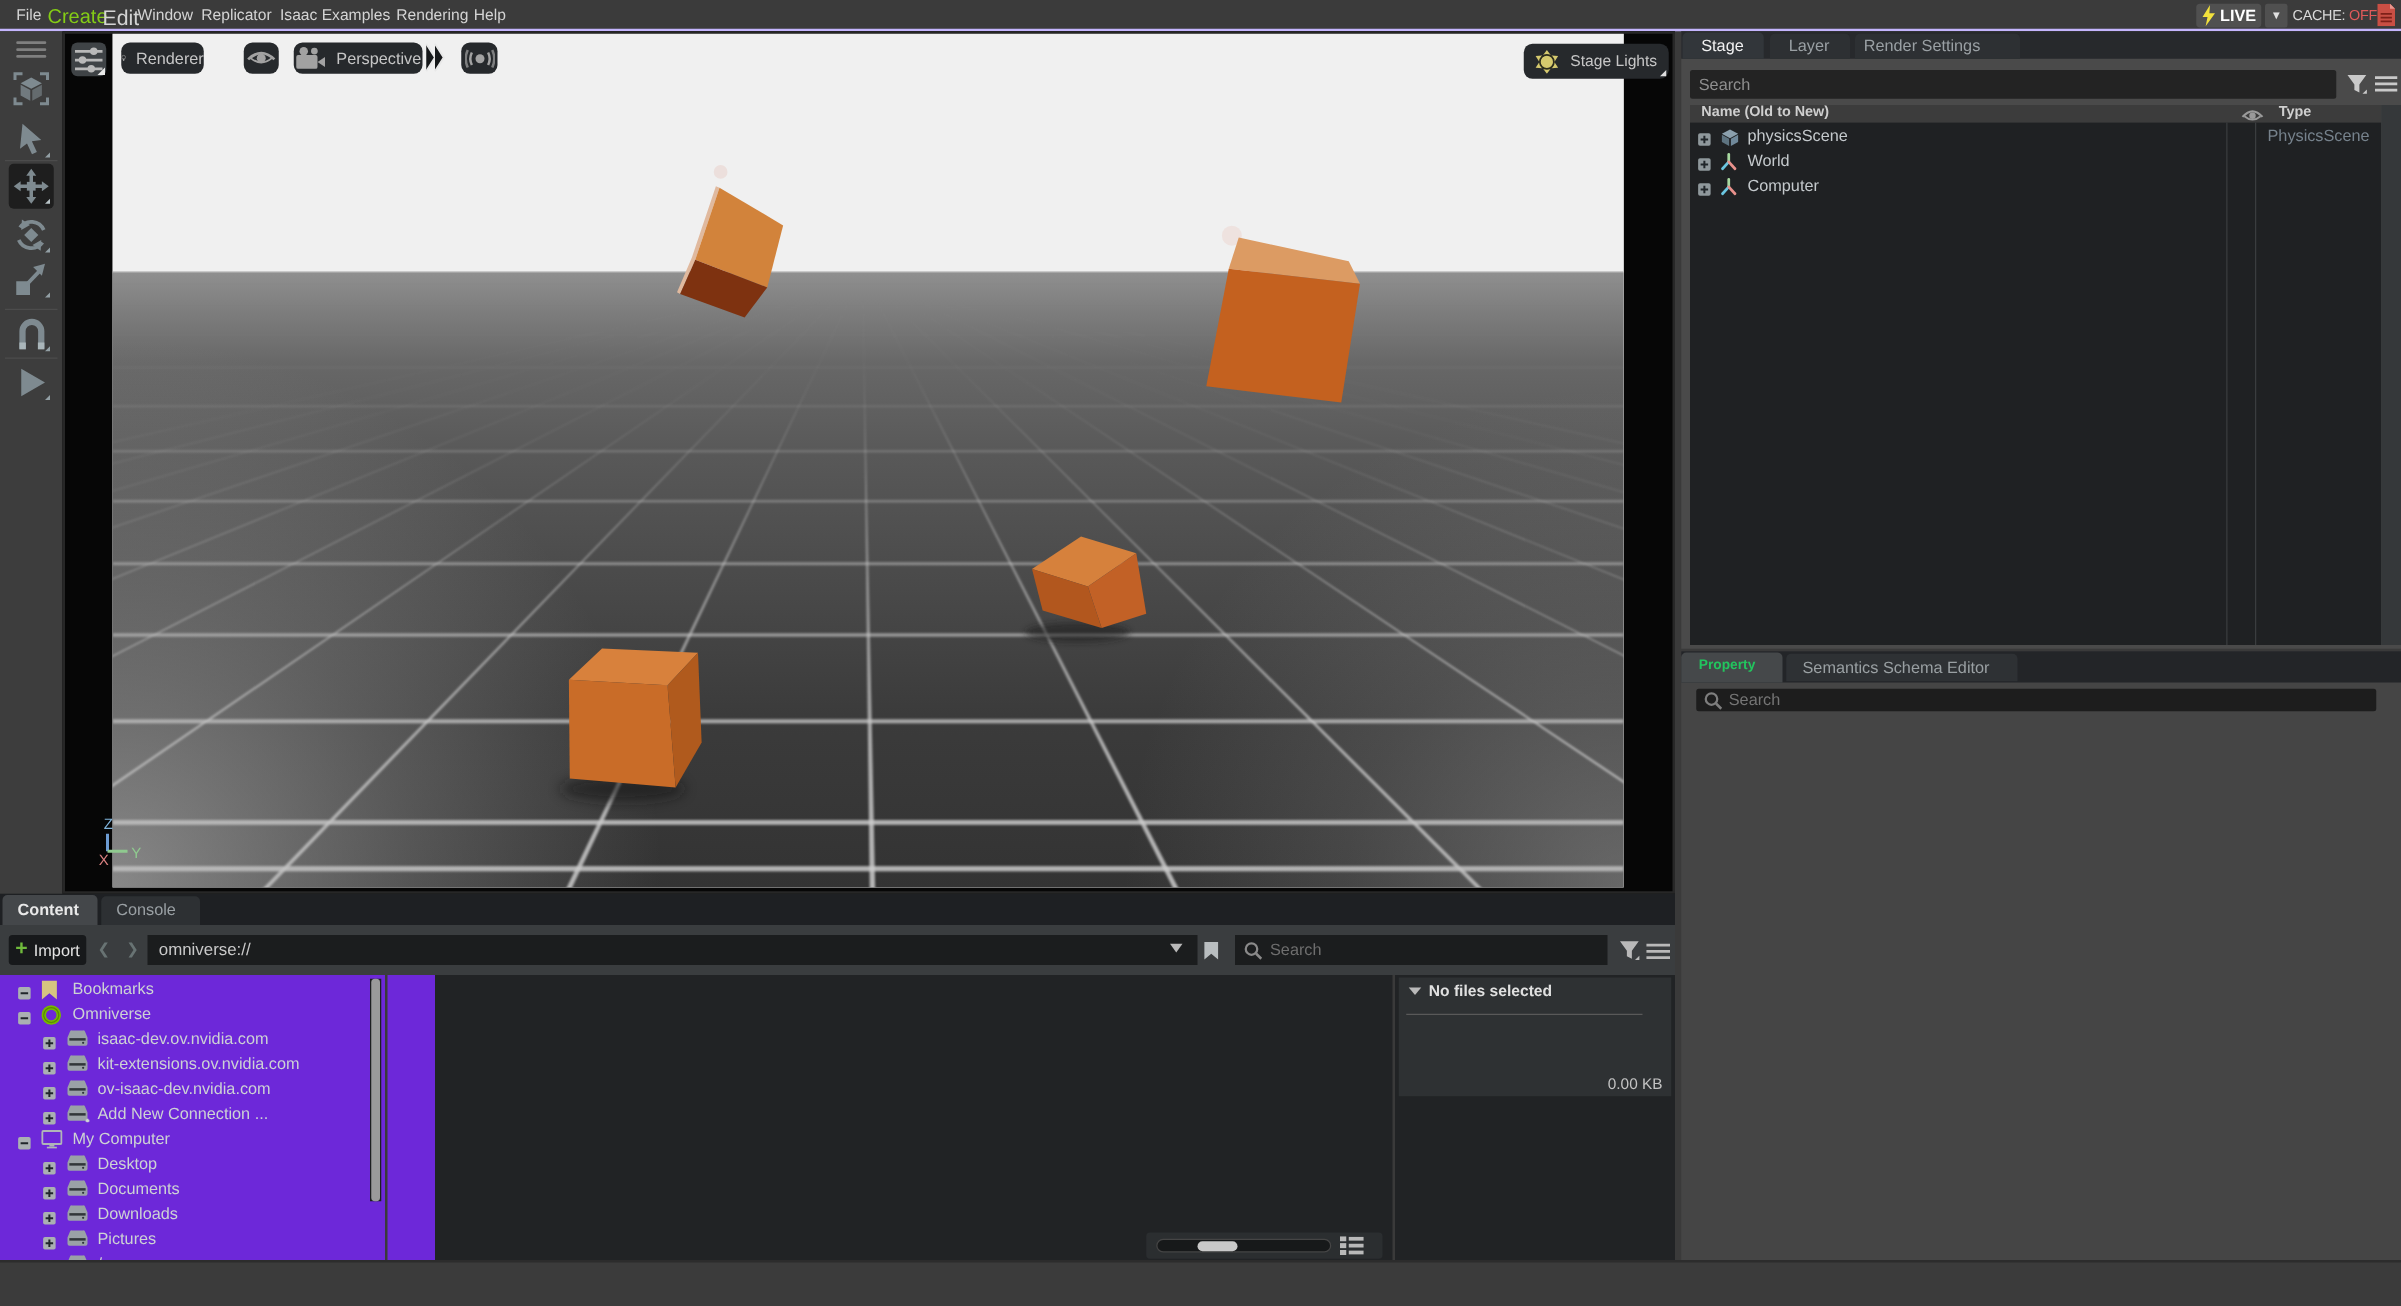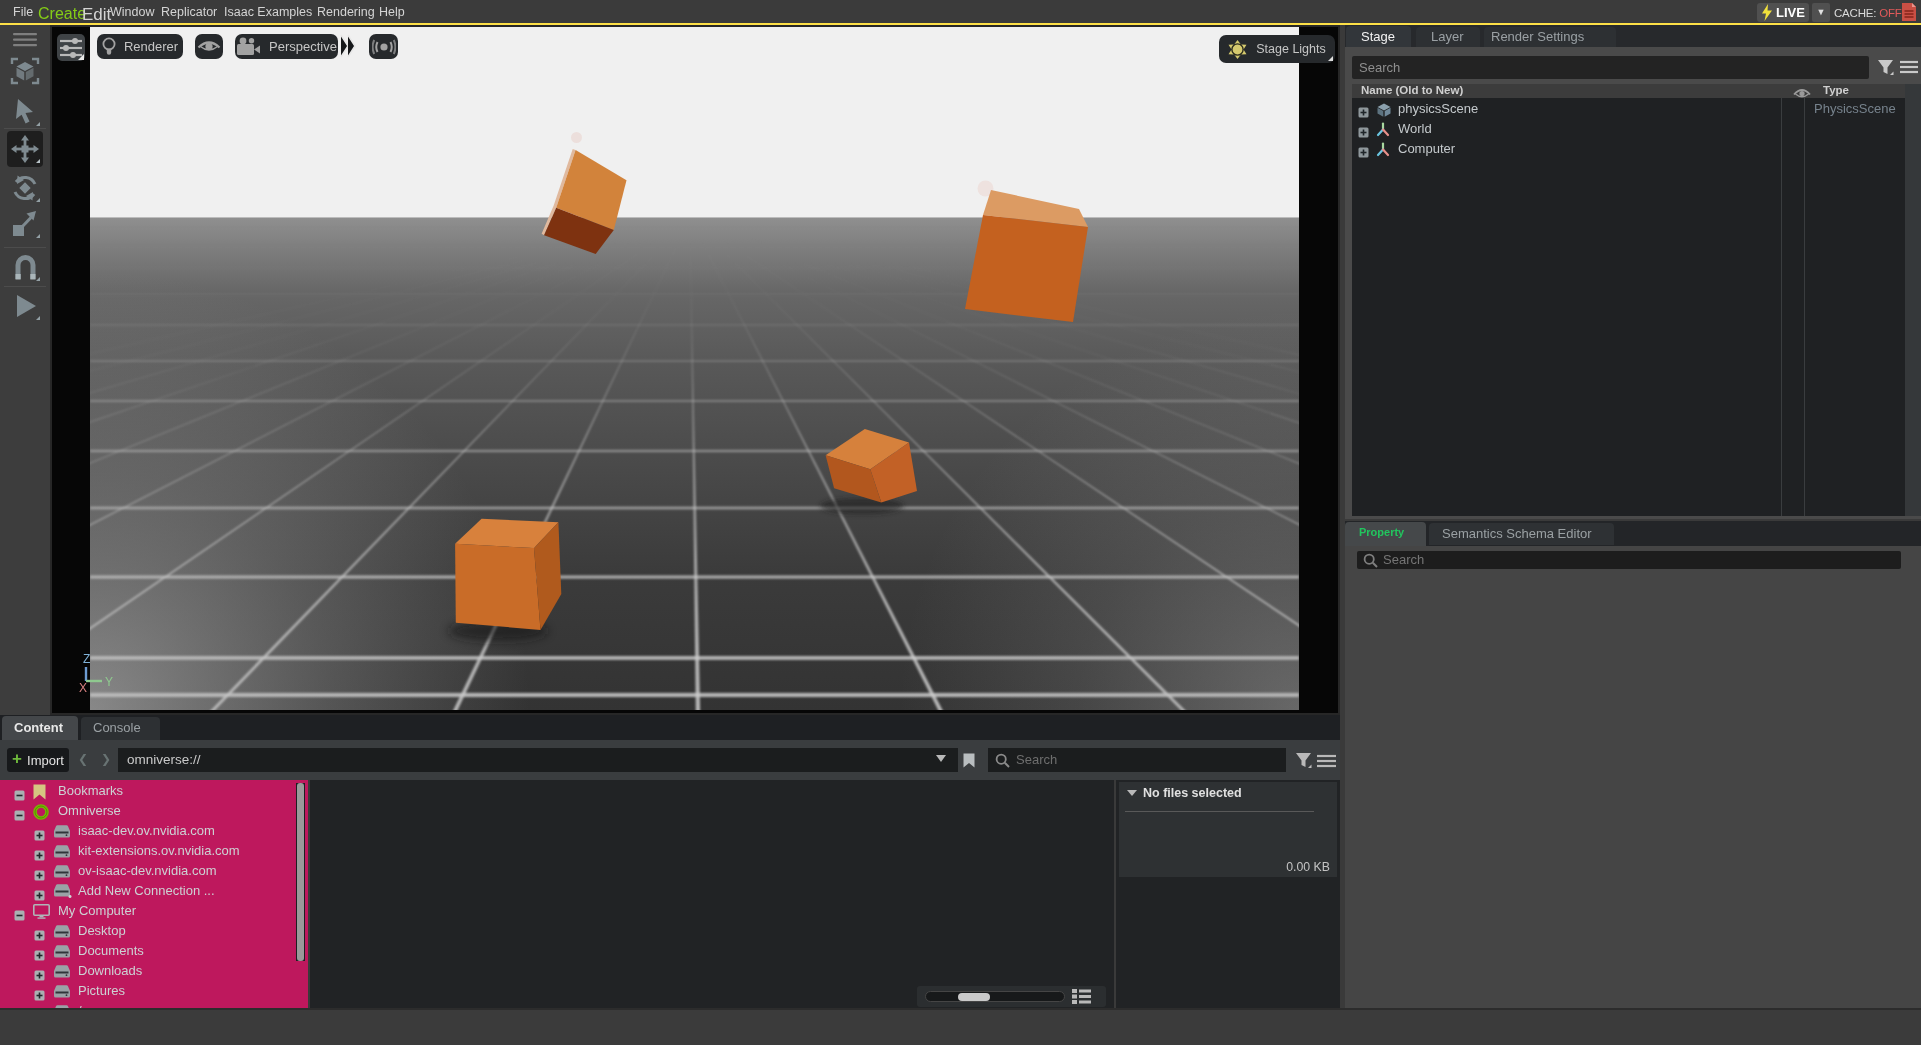--- a/index.html
+++ b/index.html
@@ -1,19 +1,19 @@
 <!DOCTYPE html>
 <html><head><meta charset="utf-8"><style>
 *{margin:0;padding:0;box-sizing:border-box}
 html,body{width:1921px;height:1045px;overflow:hidden;background:#3a3a3a;font-family:"Liberation Sans",sans-serif}
 .abs{position:absolute}
 .btn{position:absolute;background:#26292c;border-radius:7px;display:flex;align-items:center;justify-content:center;gap:8px;color:#c6c6c6;font-size:13px}
 </style></head><body>
 
-<div class="abs" style="left:0;top:0;width:1921px;height:25px;background:#3b3b3b;border-bottom:2px solid #fde047">
+<div class="abs" style="left:0;top:0;width:1921px;height:25px;background:#3b3b3b;border-bottom:2px solid #c4b5fd">
  <div class="abs" style="top:5px;left:13px;font-size:12.5px;color:#d4d4d4;white-space:nowrap">File</div>
  <div class="abs" style="top:5px;left:38px;font-size:16px;color:#84cc16;white-space:nowrap">Create</div>
  <div class="abs" style="top:5px;left:82px;font-size:17px;color:#d4d4d4;white-space:nowrap">Edit</div>
  <div class="abs" style="top:5px;left:110px;font-size:12.5px;color:#d4d4d4;white-space:nowrap">Window</div>
  <div class="abs" style="top:5px;left:161px;font-size:12.5px;color:#d4d4d4;white-space:nowrap">Replicator</div>
  <div class="abs" style="top:5px;left:224px;font-size:12.5px;color:#d4d4d4;white-space:nowrap">Isaac&nbsp;Examples</div>
  <div class="abs" style="top:5px;left:317px;font-size:12.5px;color:#d4d4d4;white-space:nowrap">Rendering</div>
  <div class="abs" style="top:5px;left:379px;font-size:12.5px;color:#d4d4d4;white-space:nowrap">Help</div>
  <div class="abs" style="left:1757px;top:3px;width:52px;height:19px;background:#505050;border-radius:3px;display:flex;align-items:center;justify-content:center;gap:3px">
    <svg width="12" height="17" viewBox="0 0 12 17" style="">
@@ -221,21 +221,21 @@
           <line x1="2" y1="19" x2="24" y2="19"></line>
         </g>
         <g fill="#b9b9b9">
           <circle cx="17" cy="5" r="3"></circle>
           <circle cx="8" cy="12" r="3"></circle>
           <circle cx="15" cy="19" r="3"></circle>
         </g>
       </svg>
       <span style="position:absolute;right:1px;bottom:1px;width:0;height:0;border-left:6px solid transparent;border-bottom:6px solid #e8e8e8"></span>
     </div>
- <div class="btn" style="left:45px;top:7px;width:86px;height:25px">
+ <div class="btn" style="left:45px;top:7px;width:66px;height:25px">
       <svg width="14" height="19" viewBox="0 0 14 19" style="">
         <circle cx="7" cy="7" r="5.6" fill="none" stroke="#a2a2a2" stroke-width="1.8"></circle>
         <path d="M4.8,11.5 h4.4 v4 a2.2,2.2 0 0 1 -4.4,0 z" fill="#a2a2a2"></path>
       </svg>
       <span>Renderer</span>
     </div>
  <div class="btn" style="left:143px;top:7px;width:28px;height:25px">
       <svg width="24" height="15" viewBox="0 0 24 15" style="">
         <path d="M1.5,8.5 Q12,-1.5 22.5,8.5" fill="none" stroke="#a2a2a2" stroke-width="2.2"></path>
         <path d="M3.5,7.5 Q12,14.5 20.5,7.5" fill="none" stroke="#a2a2a2" stroke-width="1.5"></path>
@@ -426,21 +426,21 @@
       </svg></div>
  <div class="abs" style="left:1317px;top:39px"><svg width="19" height="14" viewBox="0 0 19 14" style="">
         <g stroke="#b9b9b9" stroke-width="2.2">
           <line x1="0" y1="2" x2="19" y2="2"></line>
           <line x1="0" y1="7" x2="19" y2="7"></line>
           <line x1="0" y1="12" x2="19" y2="12"></line>
         </g>
       </svg></div>
 
  <div class="abs" style="left:0;top:65px;width:1340px;height:228px;background:#212325">
-  <div class="abs" style="left:0;top:0;width:308px;height:228px;background:#be185d">
+  <div class="abs" style="left:0;top:0;width:348px;height:228px;background:#6d28d9">
         <div style="position:absolute;left:14px;top:7px"><svg width="11" height="11" viewBox="0 0 11 11" style="">
             <rect x="0.5" y="0.5" width="10" height="10" rx="1.5" fill="#aab0b2"></rect>
             <g stroke="#20262a" stroke-width="1.6">
               <line x1="2.5" y1="5.5" x2="8.5" y2="5.5"></line>
             </g>
           </svg></div>
         <div style="position:absolute;left:33px;top:4px"><svg width="13" height="16" viewBox="0 0 13 16" style="">
             <path d="M0.5,0.5 h12 v15 l-6,-5 l-6,5 z" fill="#d6c581"></path>
           </svg></div>
         <div style="position:absolute;left:58px;top:3px;font-size:13px;color:#cdd2d4;white-space:nowrap">Bookmarks</div>

